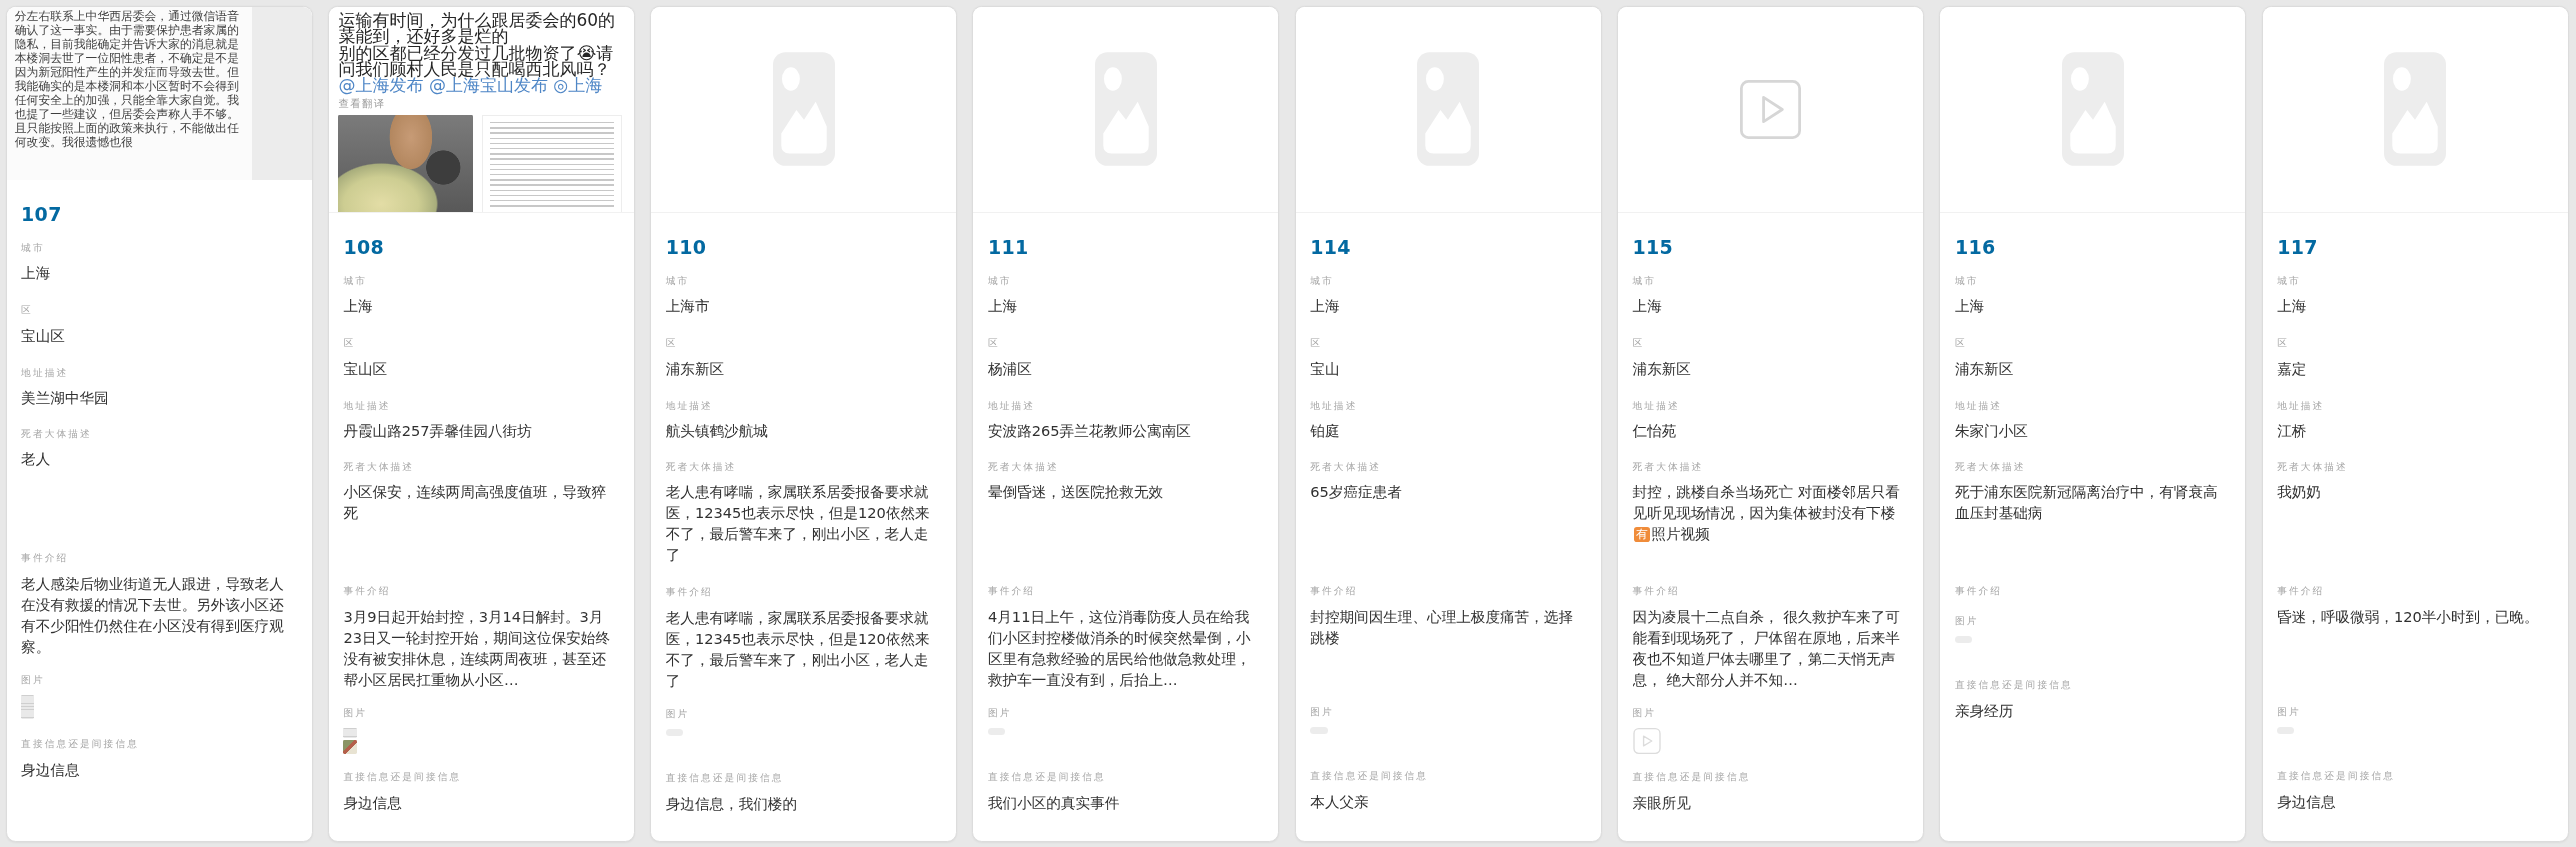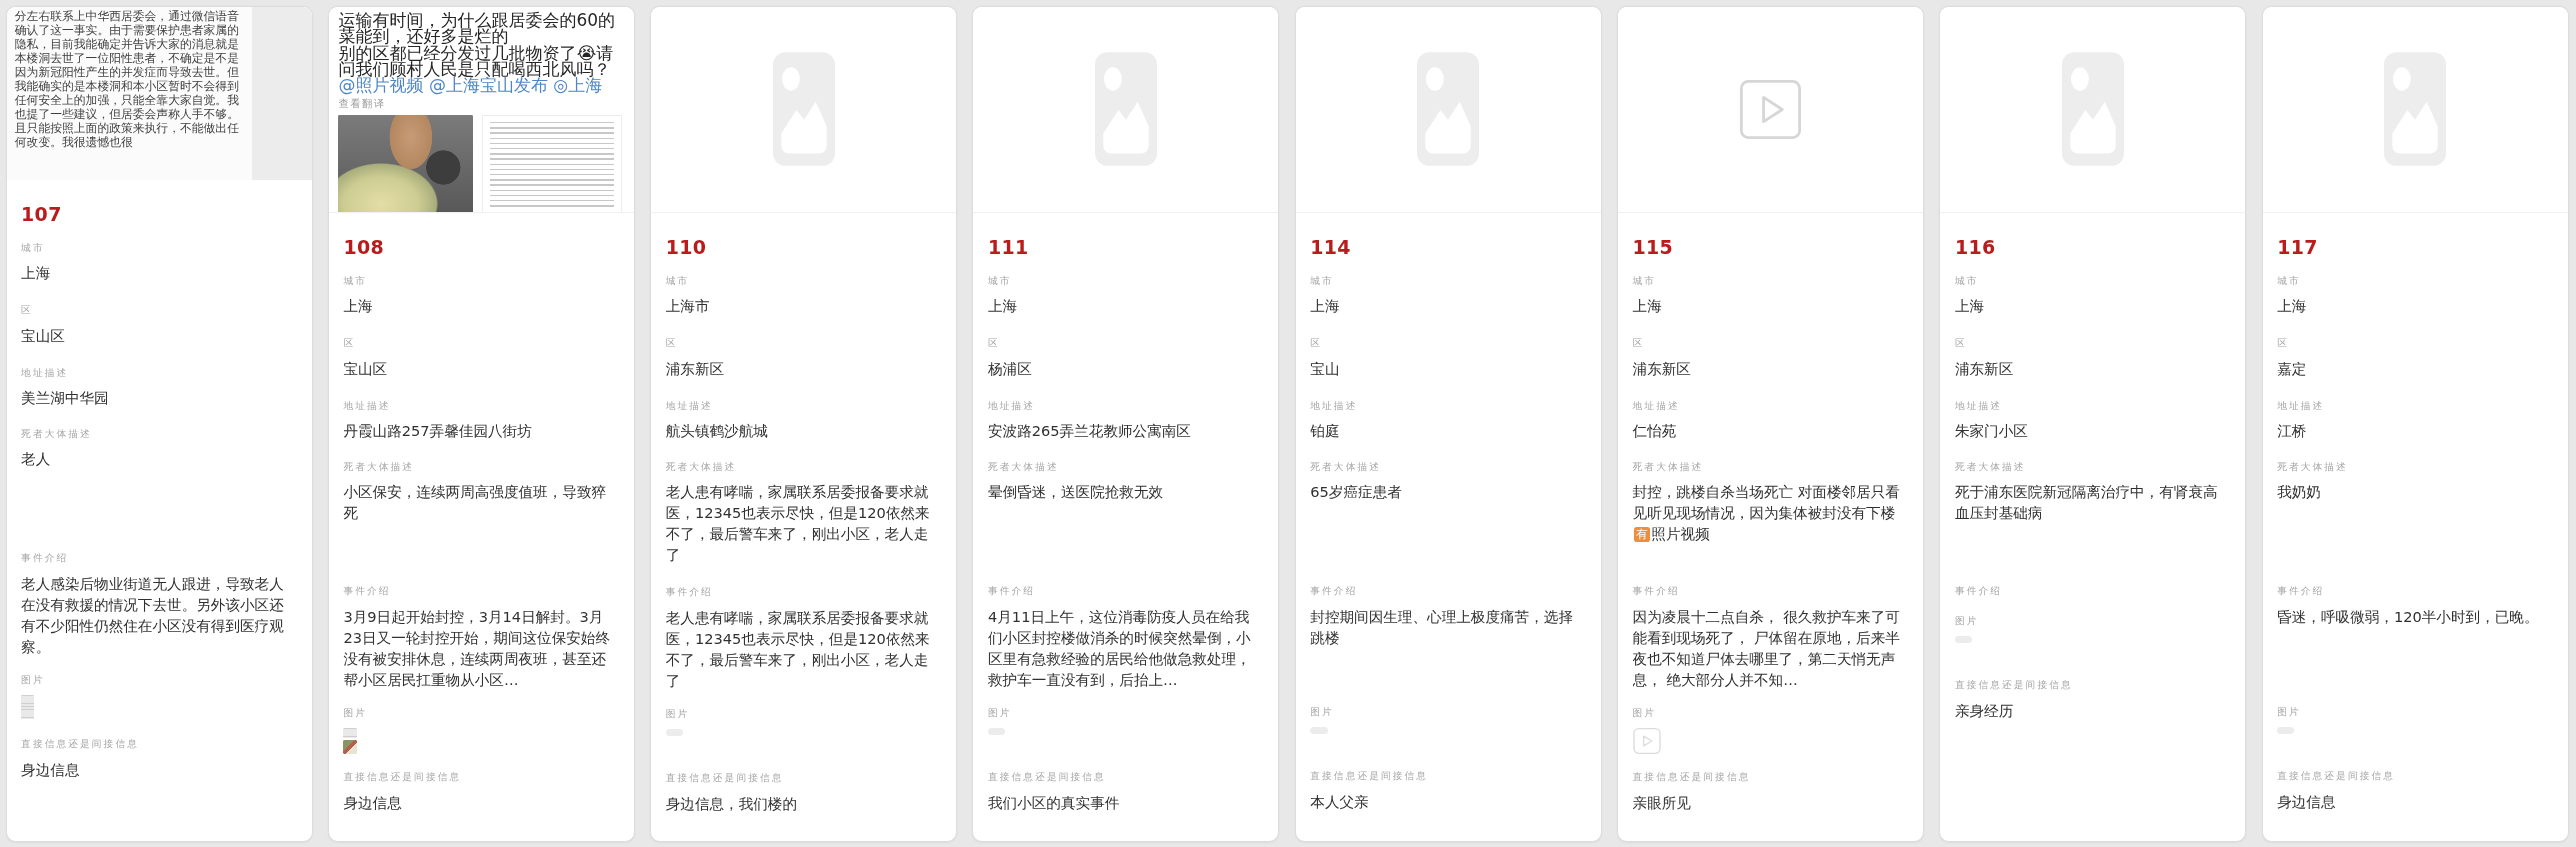--- a/index.html
+++ b/index.html
@@ -19,21 +19,21 @@
   .imgrow{display:flex;gap:8.3px;margin-top:4.2px;}
   .cabbage{width:135px;height:101px;border-radius:1.4px;background-color:#6f6f6f;background-image:
     radial-gradient(ellipse 36px 54px at 54% 22%,#c79b76 0%,#b3875f 58%,rgba(0,0,0,0) 60%),
     radial-gradient(ellipse 89px 64px at 32% 88%,#e3dda6 0%,#cdcd92 42%,#a8ad7c 62%,rgba(0,0,0,0) 64%),
     radial-gradient(circle 29px at 78% 52%,#3d3d3d 0 58%,rgba(0,0,0,0) 60%),
     linear-gradient(180deg,#7b7b7b,#575757);}
   .shot-lines{width:140px;height:101px;background:#fff;border:0.7px solid #ededed;box-sizing:border-box;padding:6.2px 7px;}
   .shot-lines .lines{width:100%;height:100%;background:repeating-linear-gradient(to bottom,#b5b5b5 0 1.4px,rgba(0,0,0,0) 1.4px 5.2px);opacity:.75;}
   
   .fields{padding:0 14.6px;}
-  .num{margin:23.6px 0 0;font-size:19px;font-weight:600;color:#b91c1c;letter-spacing:0.3px;}
+  .num{margin:23.6px 0 0;font-size:19px;font-weight:600;color:#0369a1;letter-spacing:0.3px;}
   .fg{margin-top:21px;}
   .fg-city{margin-top:16.6px;}
   .fg-deceased{margin-top:19.4px;}
   .fg-img{margin-top:16.6px;}
   .fg-src{margin-top:11px;}
   .lbl{font-size:9.7px;color:#a5a5a5;letter-spacing:2.1px;}
   .val{margin-top:7.6px;font-size:14.6px;line-height:21px;color:#303030;}
   .val-lg{min-height:83px;}
   .clamp{display:-webkit-box;-webkit-box-orient:vertical;-webkit-line-clamp:4;overflow:hidden;}
   .badge-you{display:inline-block;background:#f08c3a;color:#fff;font-size:11.8px;line-height:15.3px;padding:0 2.1px;border-radius:2.8px;margin:0 1.4px;vertical-align:1.4px;}
@@ -86,21 +86,21 @@
       <div class="fg fg-src">
           <div class="lbl">直接信息还是间接信息</div>
           <div class="val">身边信息</div>
         </div>
     </div>
   </article>
 
   <article class="card">
     <div class="attach attach-108">
       <p class="post"><span>运输有时间，为什么跟居委会的60的菜能到，还好多是烂的</span><br>
-        <span>别的区都已经分发过几批物资了😭请问我们顾村人民是只配喝西北风吗？</span><span class="blue">@照片视频 @上海宝山发布 ◎上海</span></p>
+        <span>别的区都已经分发过几批物资了😭请问我们顾村人民是只配喝西北风吗？</span><span class="blue">@上海发布 @上海宝山发布 ◎上海</span></p>
       <div class="translate">查看翻译</div>
       <div class="imgrow">
         <div class="cabbage"></div>
         <div class="shot-lines">
             <div class="lines"></div>
           </div>
       </div>
     </div>
     <div class="fields">
       <h2 class="num">108</h2>

